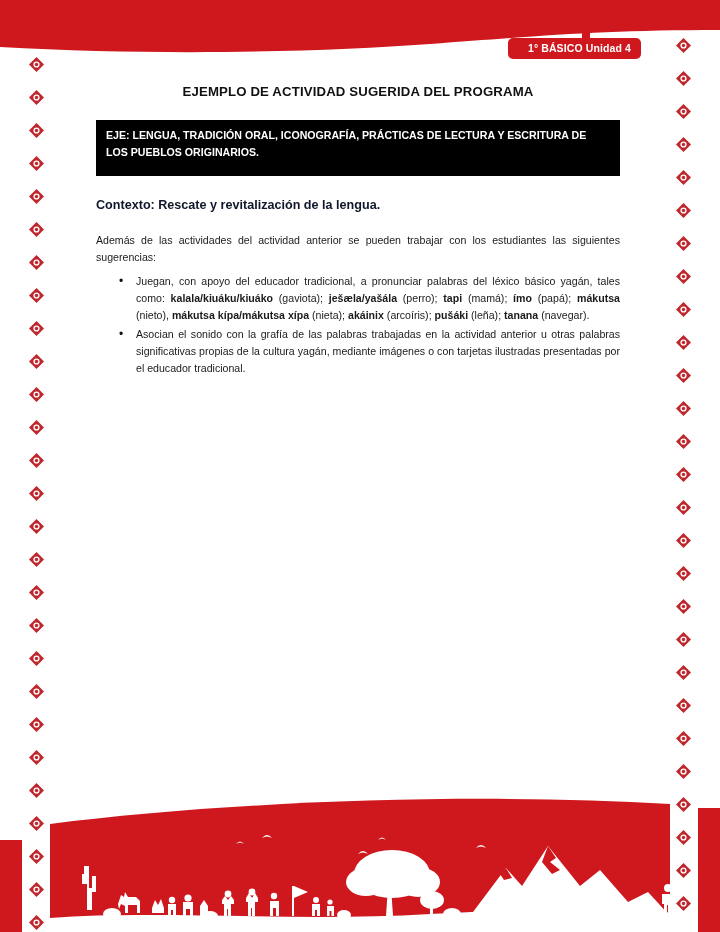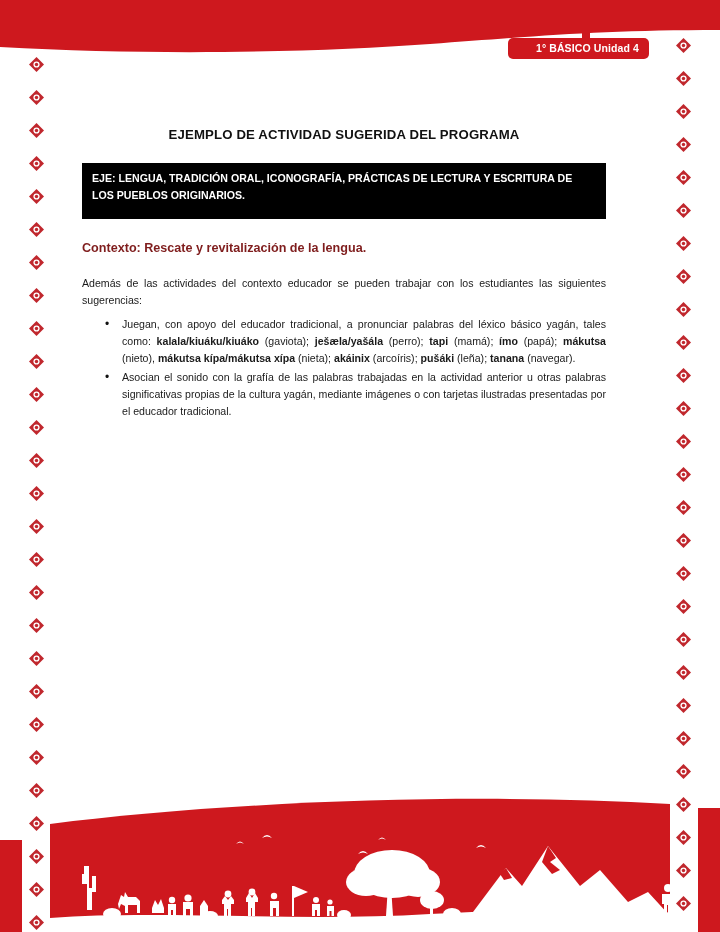--- a/index.html
+++ b/index.html
@@ -30,21 +30,21 @@
   }
   .badge {
     position: absolute;
     top: 38px;
     left: 508px;
     background: #CE181E;
     color: #ffffff;
     font-size: 10.5px;
     font-weight: 700;
     letter-spacing: .1px;
-    padding: 4px 10px 5px 28px;
+    padding: 4px 10px 5px 20px;
     border-radius: 5px;
     white-space: nowrap;
     z-index: 3;
     font-family: "Liberation Sans", sans-serif;
   }
   .badge-stem {
     position: absolute;
     top: 26px;
     left: 582px;
     width: 8px;
@@ -61,25 +61,24 @@
     height: 932px;
     z-index: 4;
     pointer-events: none;
   }
   .rail.left  { left: 22px; }
   .rail.right { left: 669px; }
 
   
   .content {
     position: absolute;
-    left: 82px;
+    left: 96px;
     top: 0;
     width: 524px;
     z-index: 5;
-    margin-top: 43px;
   }
   .doc-title {
     margin: 0;
     padding-top: 84px;
     text-align: center;
     font-size: 13.2px;
     font-weight: 700;
     letter-spacing: .15px;
     color: #111111;
   }
@@ -90,21 +89,21 @@
     font-size: 10.6px;
     font-weight: 700;
     line-height: 1.62;
     padding: 7px 10px 15px 10px;
     box-sizing: border-box;
   }
   .contexto {
     margin: 22px 0 0 0;
     font-size: 12.6px;
     font-weight: 700;
-    color: #7f1d1d;
+    color: #0f172a;
   }
   .actividad {
     margin: 17px 0 0 0;
     font-size: 10.6px;
     line-height: 1.62;
     text-align: justify;
     text-justify: inter-word;
     padding-left: 70px;
     text-indent: -70px;
   }
@@ -240,21 +239,21 @@
 
   <div class="content">
 
     <h1 class="doc-title">EJEMPLO DE ACTIVIDAD SUGERIDA DEL PROGRAMA</h1>
 
     <div class="eje-bar">EJE: LENGUA, TRADICIÓN ORAL, ICONOGRAFÍA, PRÁCTICAS DE LECTURA Y ESCRITURA DE LOS PUEBLOS ORIGINARIOS.</div>
 
     <h2 class="contexto">Contexto: Rescate y revitalización de la lengua.</h2>
 
 
-    <p class="para">Además de las actividades del contexto educador se pueden trabajar con los estudiantes las siguientes sugerencias:</p>
+    <p class="para">Además de las actividades del actividad anterior se pueden trabajar con los estudiantes las siguientes sugerencias:</p>
 
     <ul class="bullets">
       <li>
         <span>Juegan, con apoyo del educador tradicional, a pronunciar palabras del léxico básico yagán, tales como: </span><span class="vocab"><b>kalala/kiuáku/kiuáko</b><span> (gaviota); </span><b>ješæla/yašála</b><span> (perro); </span><b>tapi</b><span> (mamá); </span><b>ímo</b><span> (papá); </span><b>mákutsa</b><span> (nieto), </span><b>mákutsa kípa/mákutsa xípa</b><span> (nieta); </span><b>akáinix</b><span> (arcoíris); </span><b>pušáki</b><span> (leña); </span><b>tanana</b><span> (navegar).</span></span>
       </li>
       <li>
         <span>Asocian el sonido con la grafía de las palabras trabajadas en la actividad anterior u otras palabras significativas propias de la cultura yagán, mediante imágenes o con tarjetas ilustradas presentadas por el educador tradicional.</span><span class="vocab"></span>
       </li>
     </ul>
 

